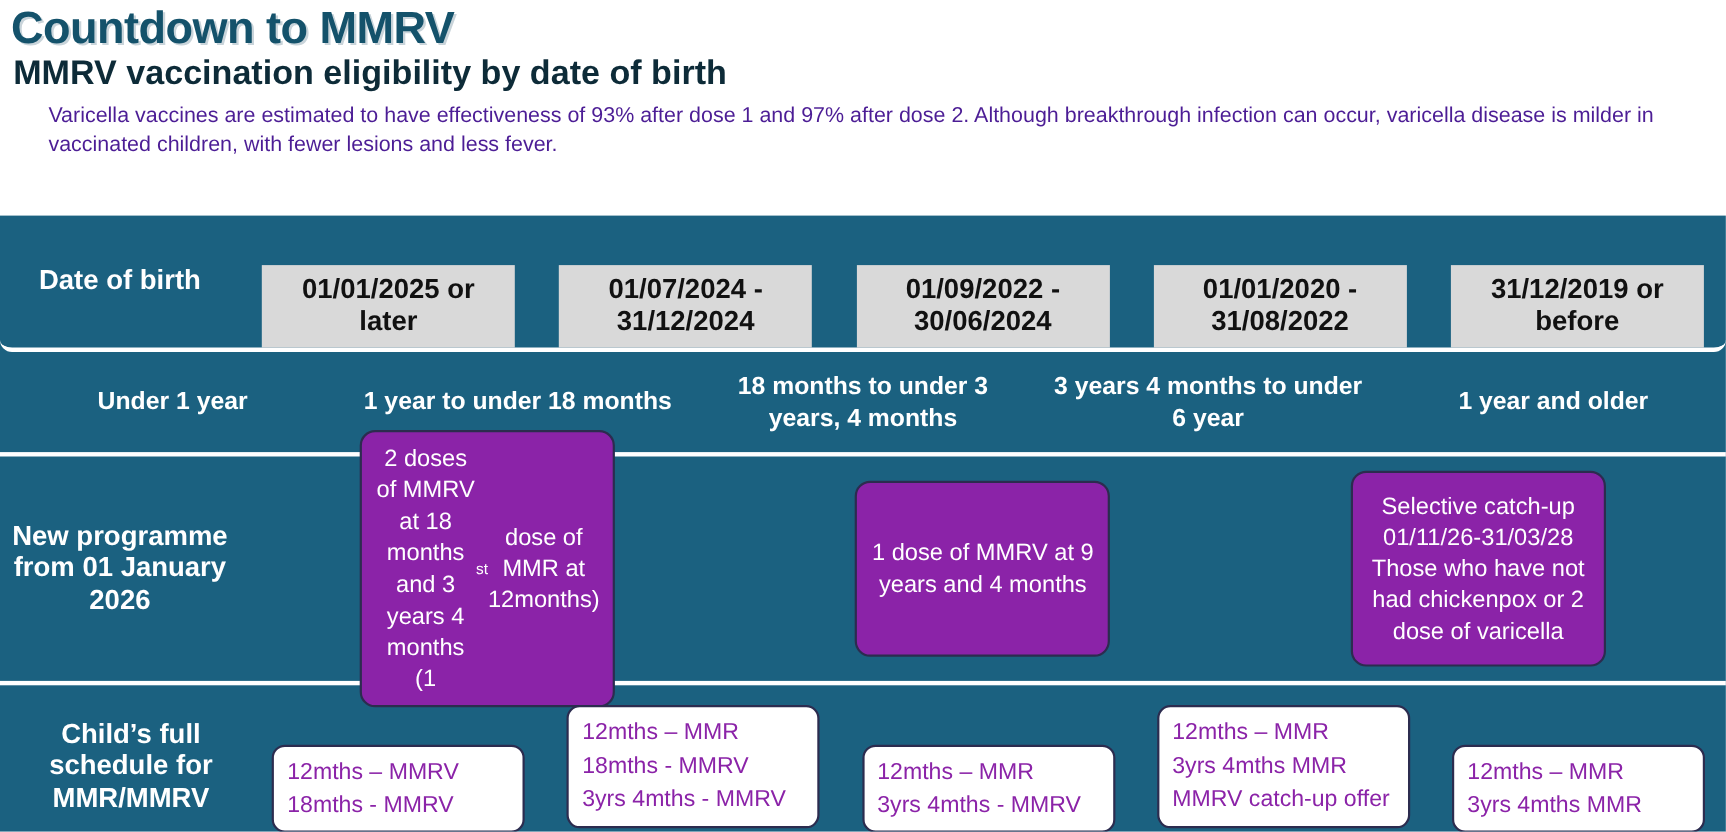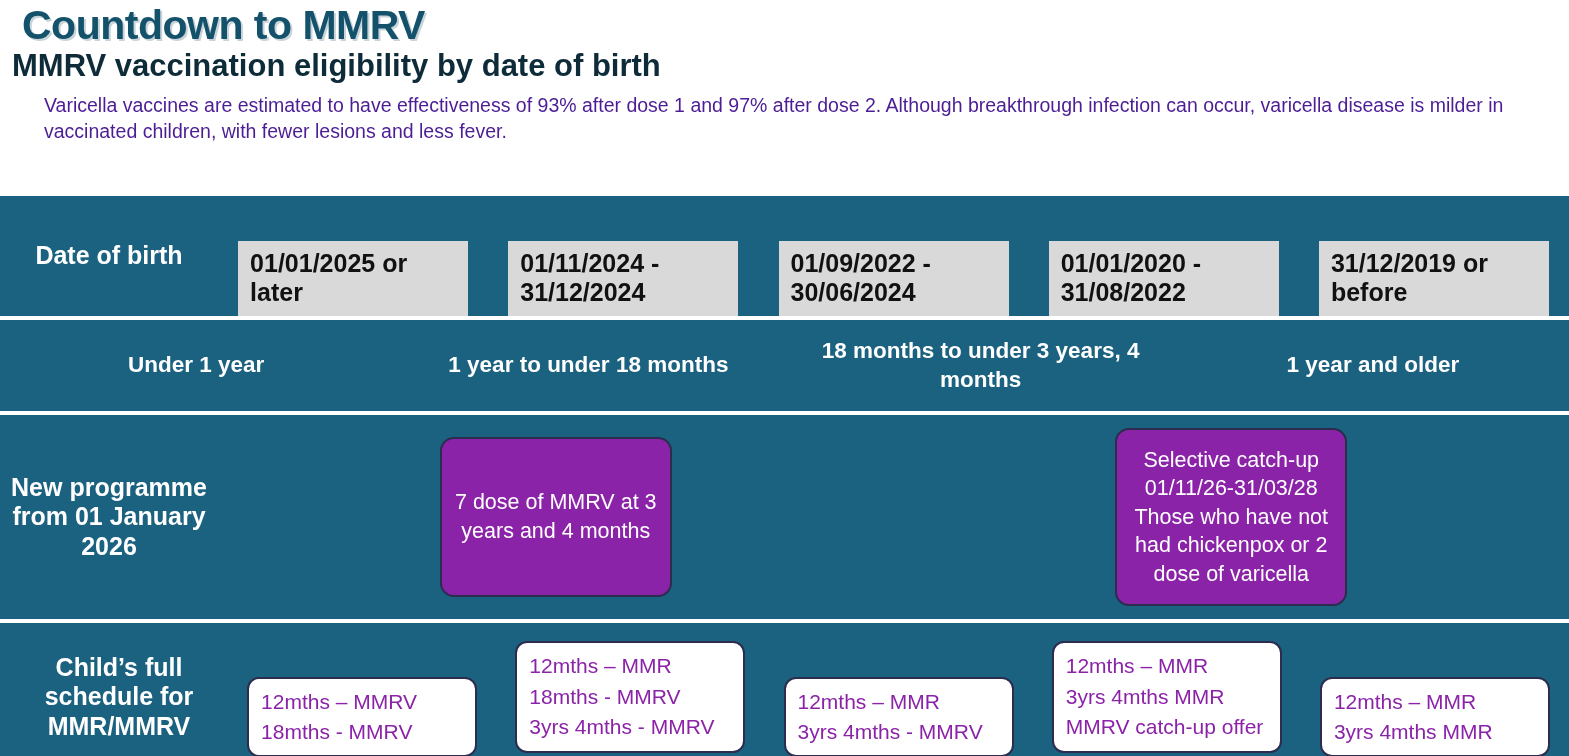--- a/index.html
+++ b/index.html
@@ -20,21 +20,21 @@
   .header {
     padding: 4px 0 0 10px;
   }
   .main-title {
     font-size: 41px;
     font-weight: bold;
     color: #14526b;
     letter-spacing: -0.5px;
     line-height: 1.05;
     text-shadow: 2px 2px 0 #c9d4da;
-    margin: 0 0 2px 12px;
+    margin: 0 0 2px 0;
     white-space: nowrap;
   }
   .sub-title {
     font-size: 31px;
     font-weight: bold;
     color: #0d2b38;
     line-height: 1.1;
     margin: 0 0 10px 2px;
   }
   .intro {
@@ -77,28 +77,28 @@
   }
   .cell {
     flex: 1 1 0;
     display: flex;
     align-items: center;
     justify-content: center;
     padding: 8px 10px;
   }
 
   
-  .row-dob { height: 124px; }
+  .row-dob { height: 124px; border-radius: 11px; }
   .chip-grey {
     background: #d9d9d9;
     color: #111111;
     font-size: 25px;
     font-weight: bold;
     line-height: 1.18;
-    text-align: left;
+    text-align: center;
     padding: 8px 12px;
     width: 100%;
     max-width: 230px;
     display: flex;
     align-items: center;
     justify-content: center;
     min-height: 72px;
     margin-top: 44px;
   }
 
@@ -170,21 +170,21 @@
 
   <div class="table">
 
     <div class="row row-dob">
       <div class="rowlabel">Date of birth</div>
       <div class="cells">
         <div class="cell">
           <div class="chip-grey">01/01/2025 or later</div>
         </div>
         <div class="cell">
-          <div class="chip-grey">01/11/2024 - 31/12/2024</div>
+          <div class="chip-grey">01/07/2024 - 31/12/2024</div>
         </div>
         <div class="cell">
           <div class="chip-grey">01/09/2022 - 30/06/2024</div>
         </div>
         <div class="cell">
           <div class="chip-grey">01/01/2020 - 31/08/2022</div>
         </div>
         <div class="cell">
           <div class="chip-grey">31/12/2019 or before</div>
         </div>
@@ -194,32 +194,38 @@
     <div class="row row-age">
       <div class="cells">
         <div class="cell">
           <div class="age-text">Under 1 year</div>
         </div>
         <div class="cell">
           <div class="age-text">1 year to under 18 months</div>
         </div>
         <div class="cell">
           <div class="age-text">18 months to under 3 years, 4 months</div>
+        </div>
+        <div class="cell">
+          <div class="age-text">3 years 4 months to under 6 year</div>
         </div>
         <div class="cell">
           <div class="age-text">1 year and older</div>
         </div>
       </div>
     </div>
 
     <div class="row row-prog">
       <div class="rowlabel">New programme from 01 January 2026</div>
       <div class="cells">
         <div class="cell cell-prog">
-          <div class="box-purple mid">7 dose of MMRV at 3 years and 4 months</div>
+          <div class="box-purple tall">2 doses of MMRV at 18 months and 3 years 4 months (1<sup>st</sup> dose of MMR at 12months)</div>
+        </div>
+        <div class="cell cell-prog">
+          <div class="box-purple mid">1 dose of MMRV at 9 years and 4 months</div>
         </div>
         <div class="cell cell-prog">
           <div class="box-purple tall">Selective catch-up 01/11/26-31/03/28 Those who have not had chickenpox or 2 dose of varicella</div>
         </div>
       </div>
     </div>
 
     <div class="row row-sched">
       <div class="rowlabel">Child’s full schedule for MMR/MMRV</div>
       <div class="cells">

